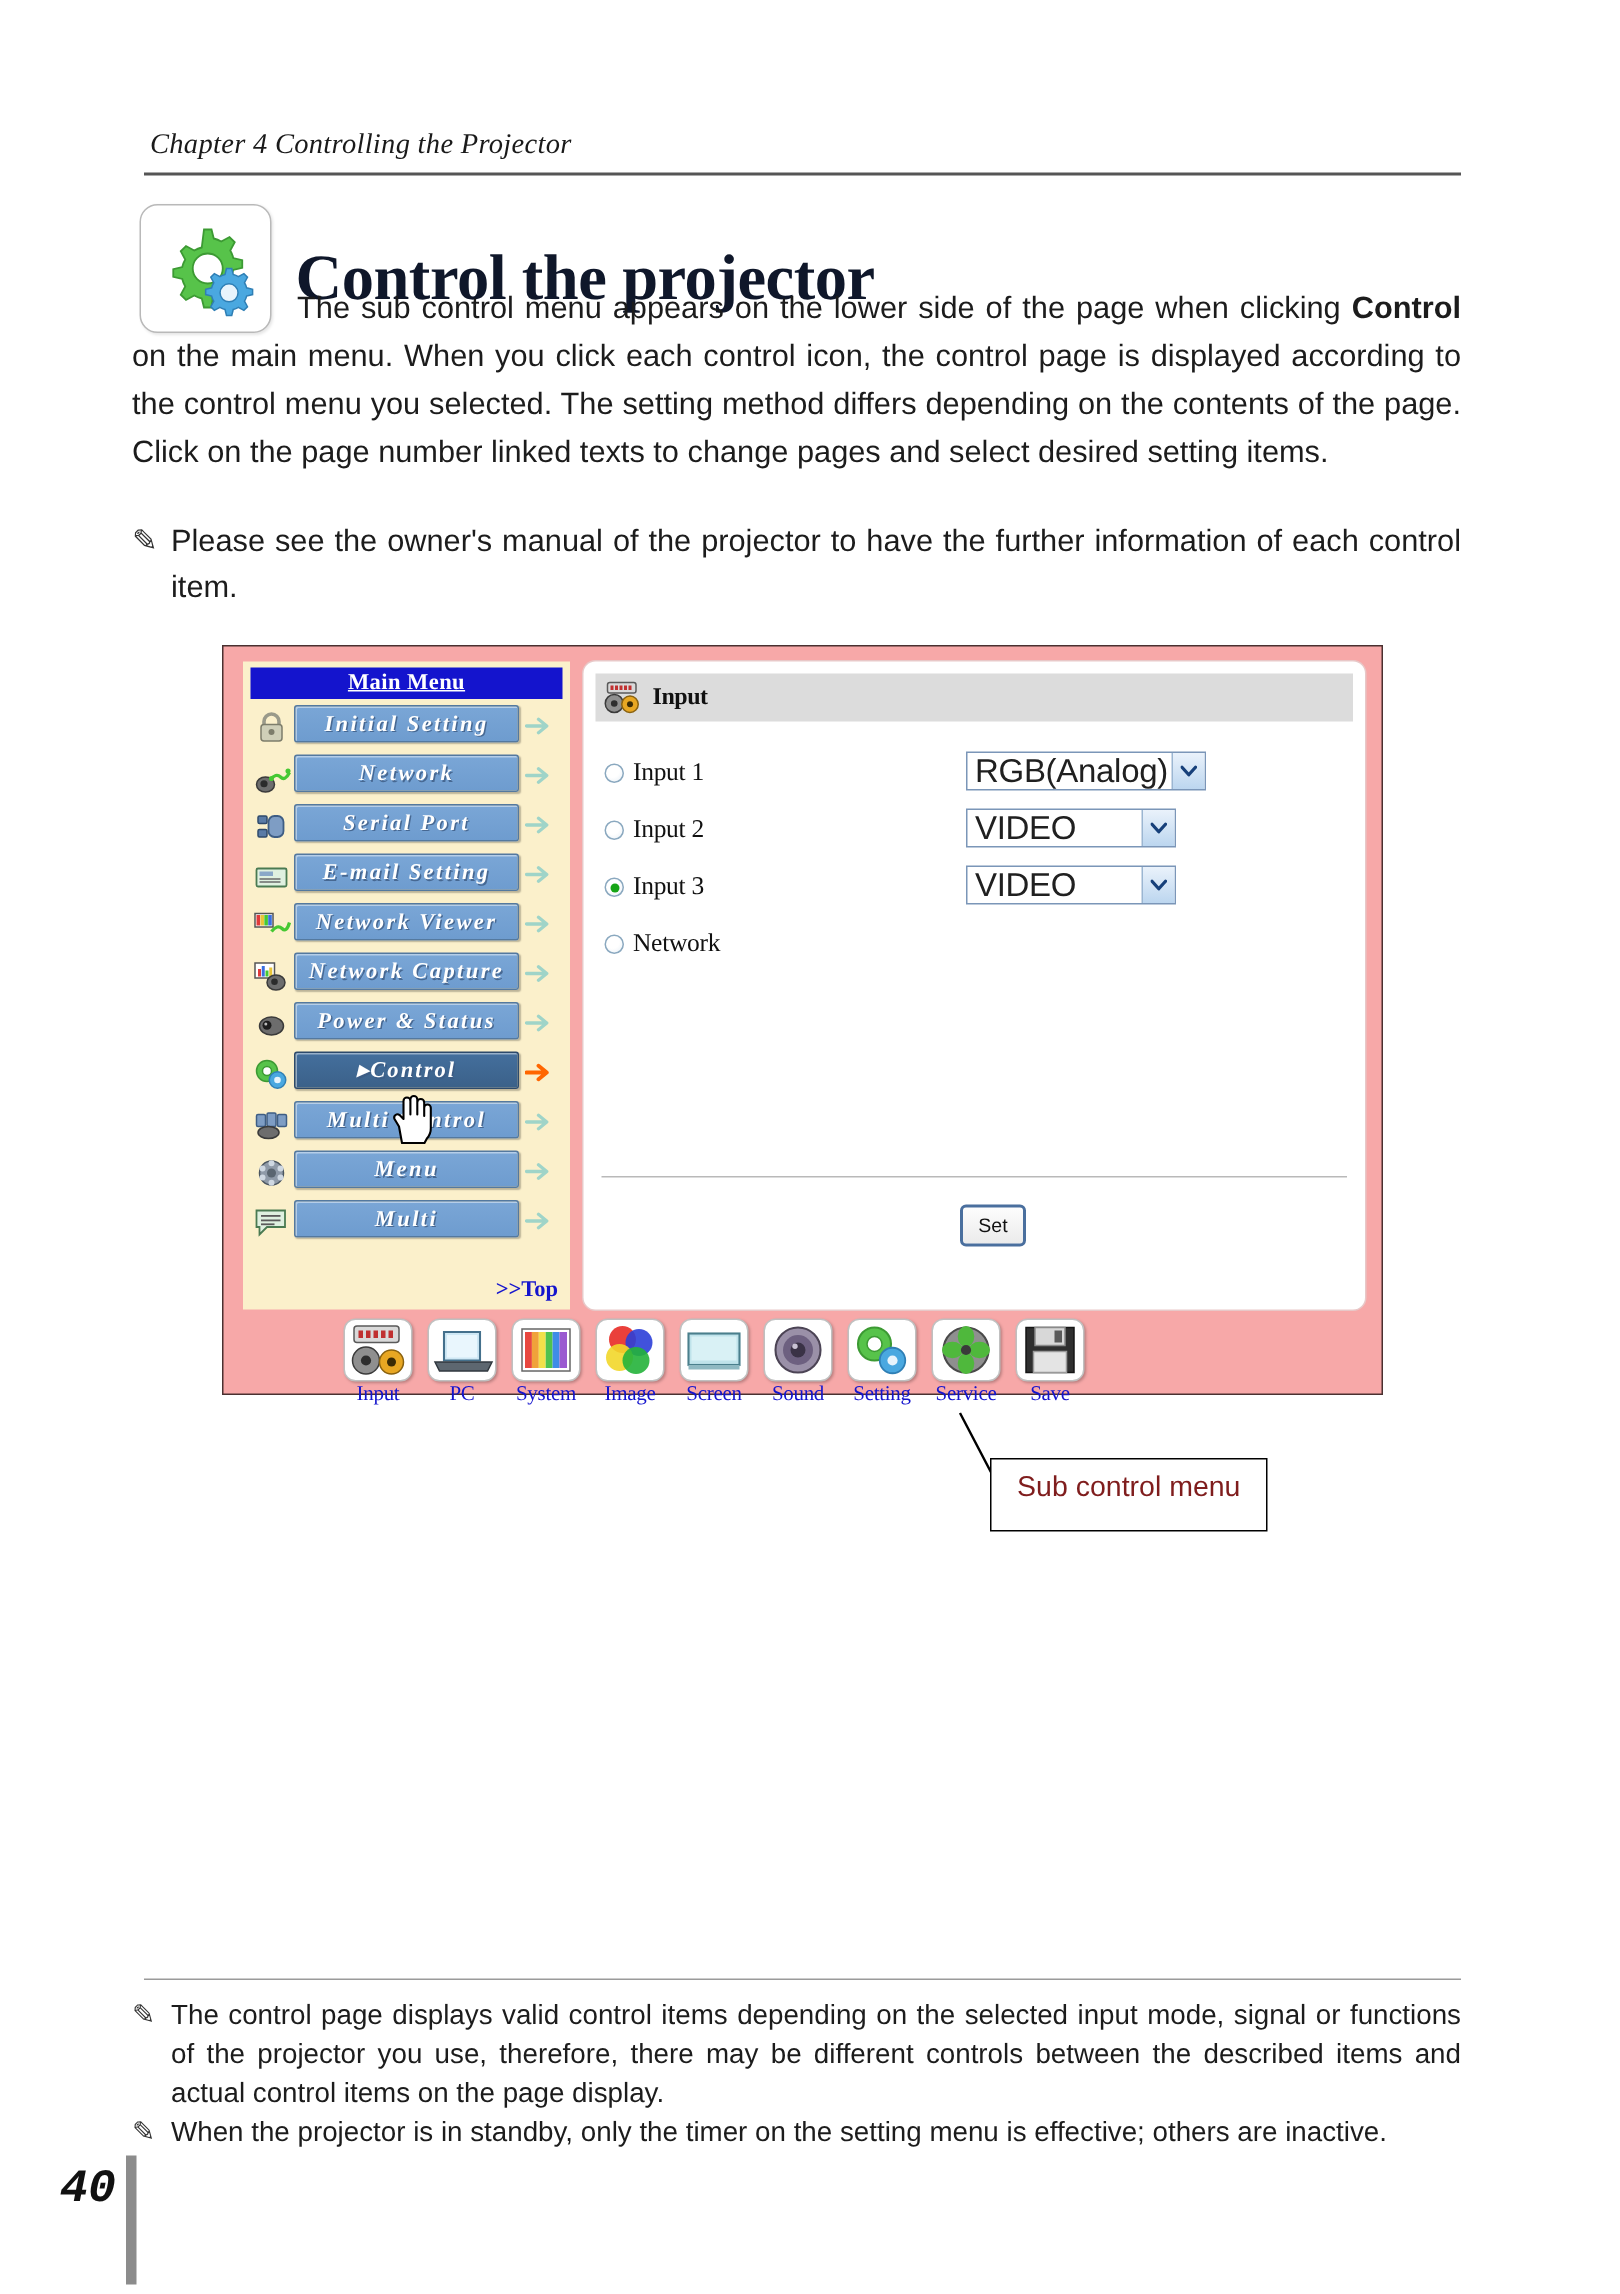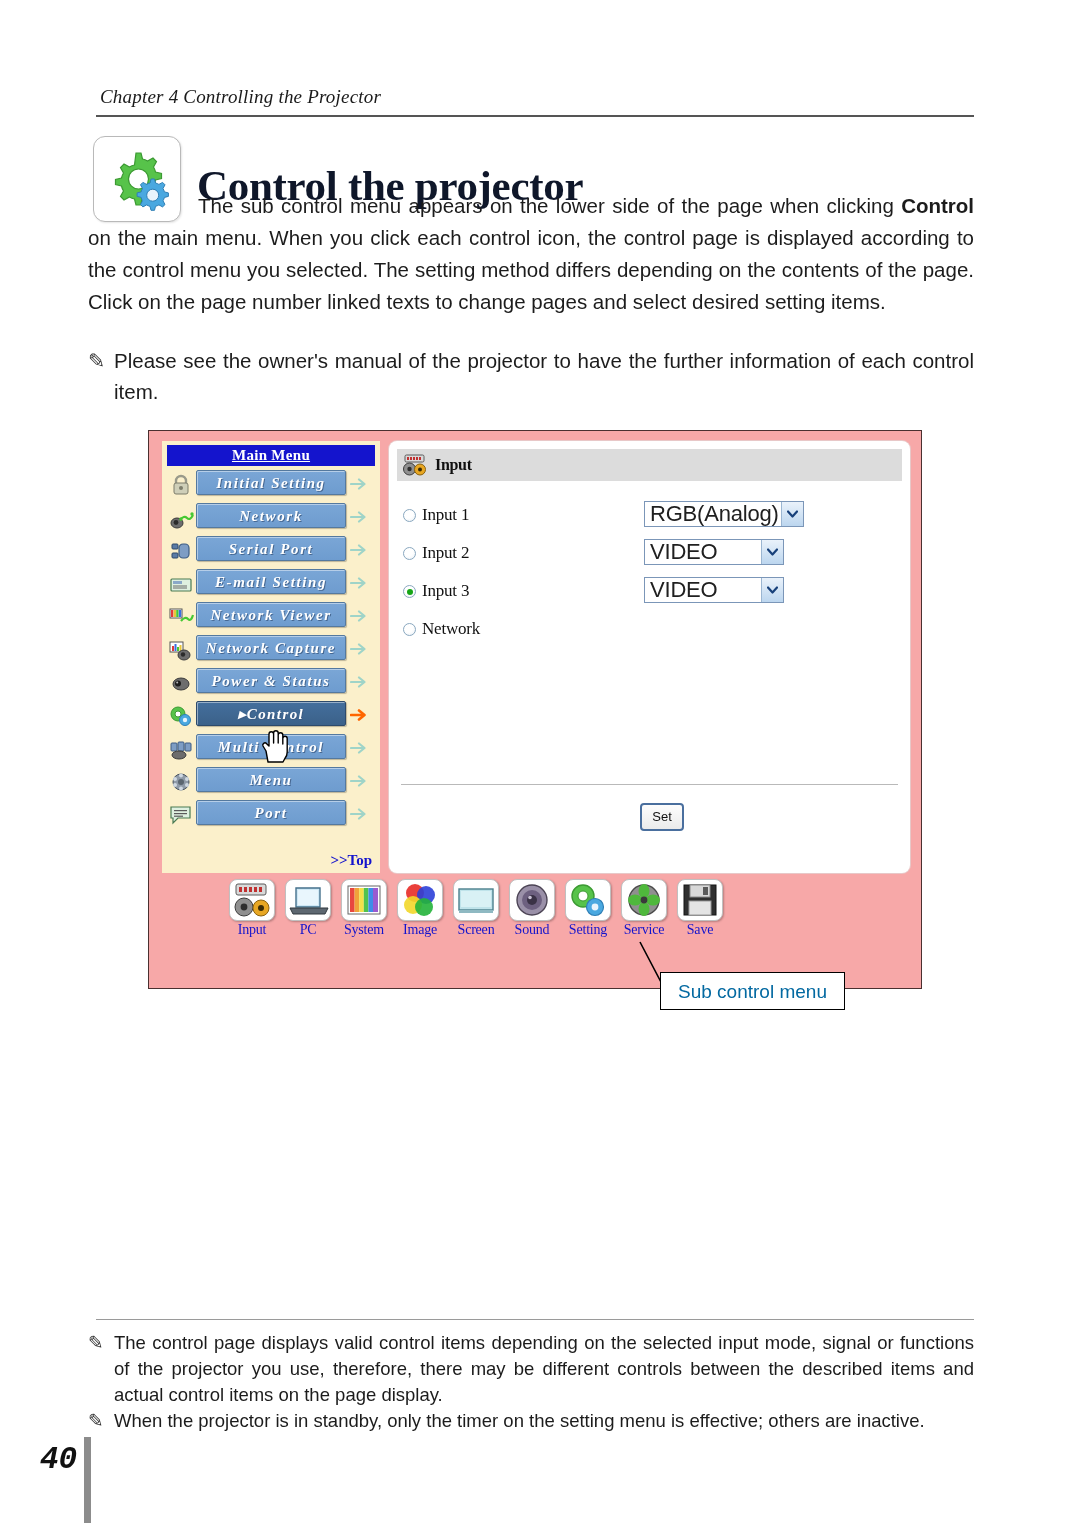--- a/index.html
+++ b/index.html
@@ -98,21 +98,21 @@
     margin-left: 26px;
     display: block;
   }
 
   
   .figure {
     position: absolute;
     left: 148px;
     top: 430px;
     width: 774px;
-    height: 559px;
+    height: 500px;
     background: #f7a8a8;
     border: 1px solid #4a3030;
     box-sizing: border-box;
   }
 
   
   .menu-col {
     position: absolute;
     left: 13px;
     top: 10px;
@@ -368,25 +368,25 @@
     color: #1414cd;
     letter-spacing: -0.2px;
   }
 
   
   .callout-box {
     position: absolute;
     left: 660px;
     top: 972px;
     width: 185px;
-    height: 38px;
+    height: 49px;
     border: 1px solid #000000;
     background: #ffffff;
     font-size: 19px;
-    color: #0369a1;
+    color: #7f1d1d;
     text-align: center;
     line-height: 38px;
     box-sizing: border-box;
   }
   .callout-leader {
     position: absolute;
     left: 636px;
     top: 940px;
     width: 60px;
     height: 60px;
@@ -617,21 +617,21 @@
         </li>
         <li class="menu-item">
           <span class="mi-icon"><svg width="26" height="24" viewBox="0 0 26 24">
               <path d="M3 4 h19 v11 h-12 l-5 5 v-5 h-2 z" fill="#dff0e0" stroke="#4a7a52" stroke-width="1.2"></path>
               <g fill="#5a5a5a">
                 <rect x="6" y="7" width="13" height="1.2"></rect>
                 <rect x="6" y="10" width="13" height="1.2"></rect>
                 <rect x="6" y="12.6" width="9" height="1.2"></rect>
               </g>
             </svg></span>
-          <span class="mi-btn">Port</span>
+          <span class="mi-btn">Multi</span>
           <span class="mi-arrow"><svg width="18" height="18" viewBox="0 0 18 18">
               <path d="M1 9 h11 M9 4.5 L14.5 9 L9 13.5" fill="none" stroke="#9fd4c8" stroke-width="2.2" stroke-linecap="round" stroke-linejoin="round"></path>
             </svg></span>
         </li>
       </ul>
     <div class="menu-top-link">&gt;&gt;Top</div>
 
     <div class="hand-cursor">
       <svg width="30" height="34" viewBox="0 0 30 34">
         <path d="M8 33 L6 22 L3 17 a2.2 2.2 0 0 1 3.4-2.6 L9 17 L9 5 a2.3 2.3 0 0 1 4.6 0 L13.6 14 L13.6 4 a2.3 2.3 0 0 1 4.6 0 L18.2 14 L18.2 6 a2.3 2.3 0 0 1 4.6 0 L22.8 15 L22.8 9.5 a2.2 2.2 0 0 1 4.4 0 L27.2 23 a10 10 0 0 1-2.6 7 L23 33 Z" fill="#ffffff" stroke="#000000" stroke-width="1.4" stroke-linejoin="round"></path>

